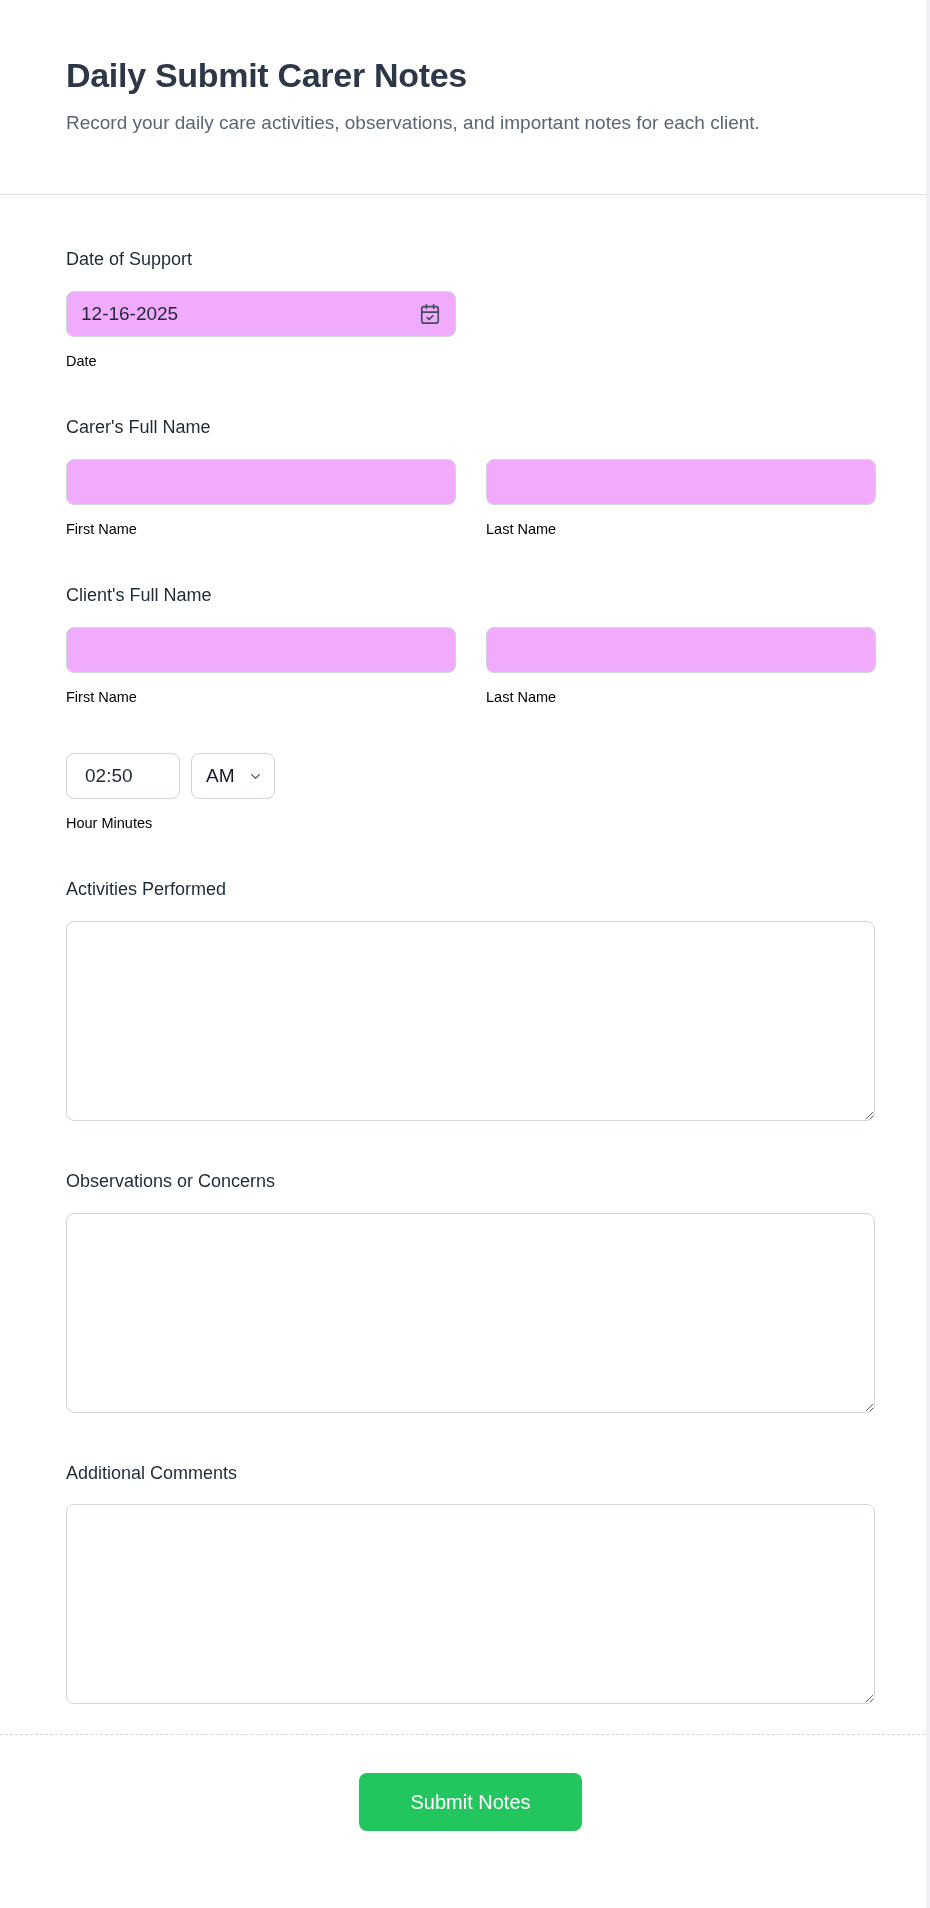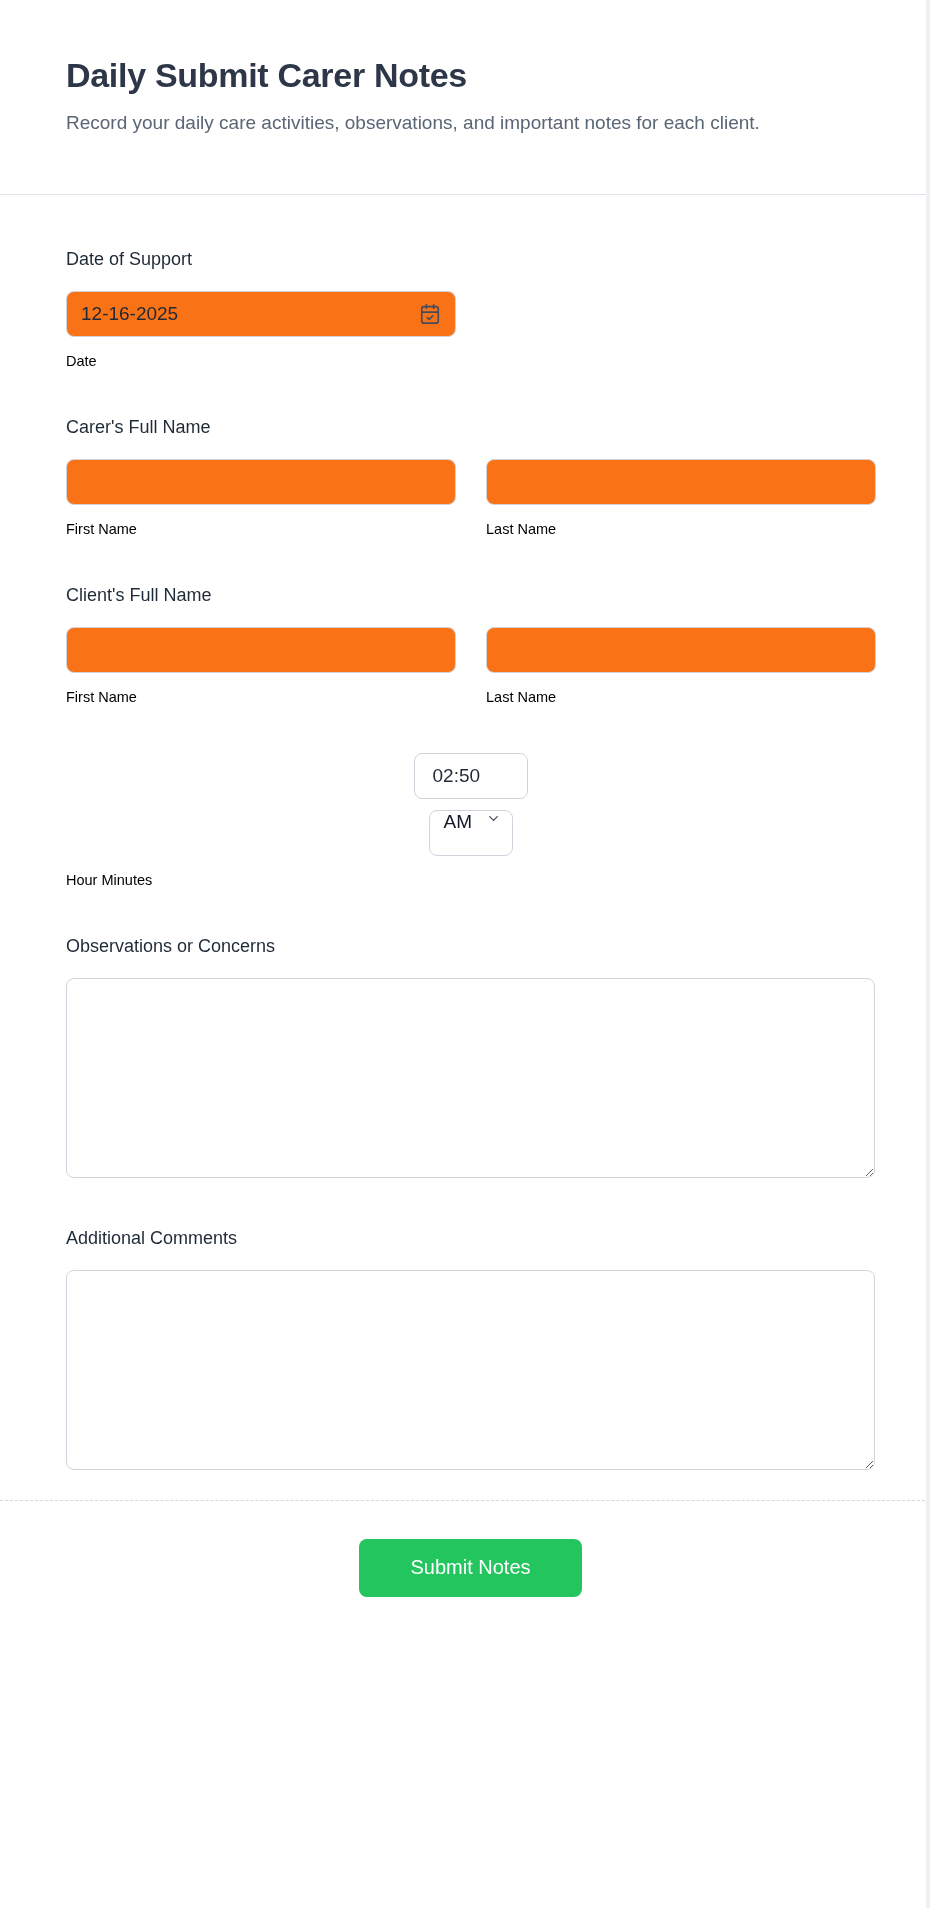--- a/index.html
+++ b/index.html
@@ -56,60 +56,61 @@
     font-size: 14.5px;
     color: #000000;
     line-height: 1.2;
   }
 
   input.text-input {
     width: 390px;
     height: 46px;
     border: 1px solid #d0d5dd;
     border-radius: 8px;
-    background: #f97316;
+    background: #f0abfc;
     font-family: "Liberation Sans", "DejaVu Sans", sans-serif;
     font-size: 19px;
     color: #1f2937;
     padding: 16px 14px;
     outline: none;
   }
   .input-wrap { position: relative; width: 390px; }
   .input-wrap input { padding-right: 46px; width: 100%; }
   .input-icon {
     position: absolute;
     right: 15px; top: 50%;
     transform: translateY(-50%);
     width: 22px; height: 22px;
     display: flex; align-items: center; justify-content: center;
     color: #424c5c;
   }
 
   .name-row { display: flex; gap: 30px; }
   .field-col { width: 390px; }
 
-  .time-row { display: flex; gap: 11px; align-items: center; flex-direction: column; }
+  .time-row { display: flex; gap: 11px; align-items: center; }
   input.time-input {
     width: 114px;
     height: 46px;
     border: 1px solid #d0d5dd;
     border-radius: 8px;
     font-family: "Liberation Sans", "DejaVu Sans", sans-serif;
     font-size: 19px;
     color: #1f2937;
     padding: 0 0 0 18px;
     outline: none;
   }
   .meridiem-select {
     width: 84px;
     height: 46px;
     border: 1px solid #d0d5dd;
     border-radius: 8px;
     background: #ffffff;
     display: flex;
+    align-items: center;
     justify-content: space-between;
     padding: 0 11px 0 14px;
     cursor: pointer;
   }
   .meridiem-select .meridiem-value {
     font-size: 19px;
     color: #111827;
   }
   .meridiem-select svg { color: #4b5563; }
 
@@ -217,20 +218,24 @@
         <span style="display:flex;">
           <svg width="15" height="15" viewBox="0 0 24 24" fill="none" stroke="currentColor" stroke-width="2.2" stroke-linecap="round" stroke-linejoin="round">
             <path d="m6 9 6 6 6-6"></path>
           </svg>
         </span>
       </div>
     </div>
     <div class="sublabel">Hour Minutes</div>
   </div>
 
+  <div class="group group-textarea">
+    <span class="field-label">Activities Performed</span>
+    <textarea class="big-textarea" style=""></textarea>
+  </div>
 
   <div class="group group-textarea">
     <span class="field-label">Observations or Concerns</span>
     <textarea class="big-textarea" style=""></textarea>
   </div>
 
   <div class="group group-textarea" style="margin-bottom:30px;">
     <span class="field-label">Additional Comments</span>
     <textarea class="big-textarea" style=""></textarea>
   </div>

